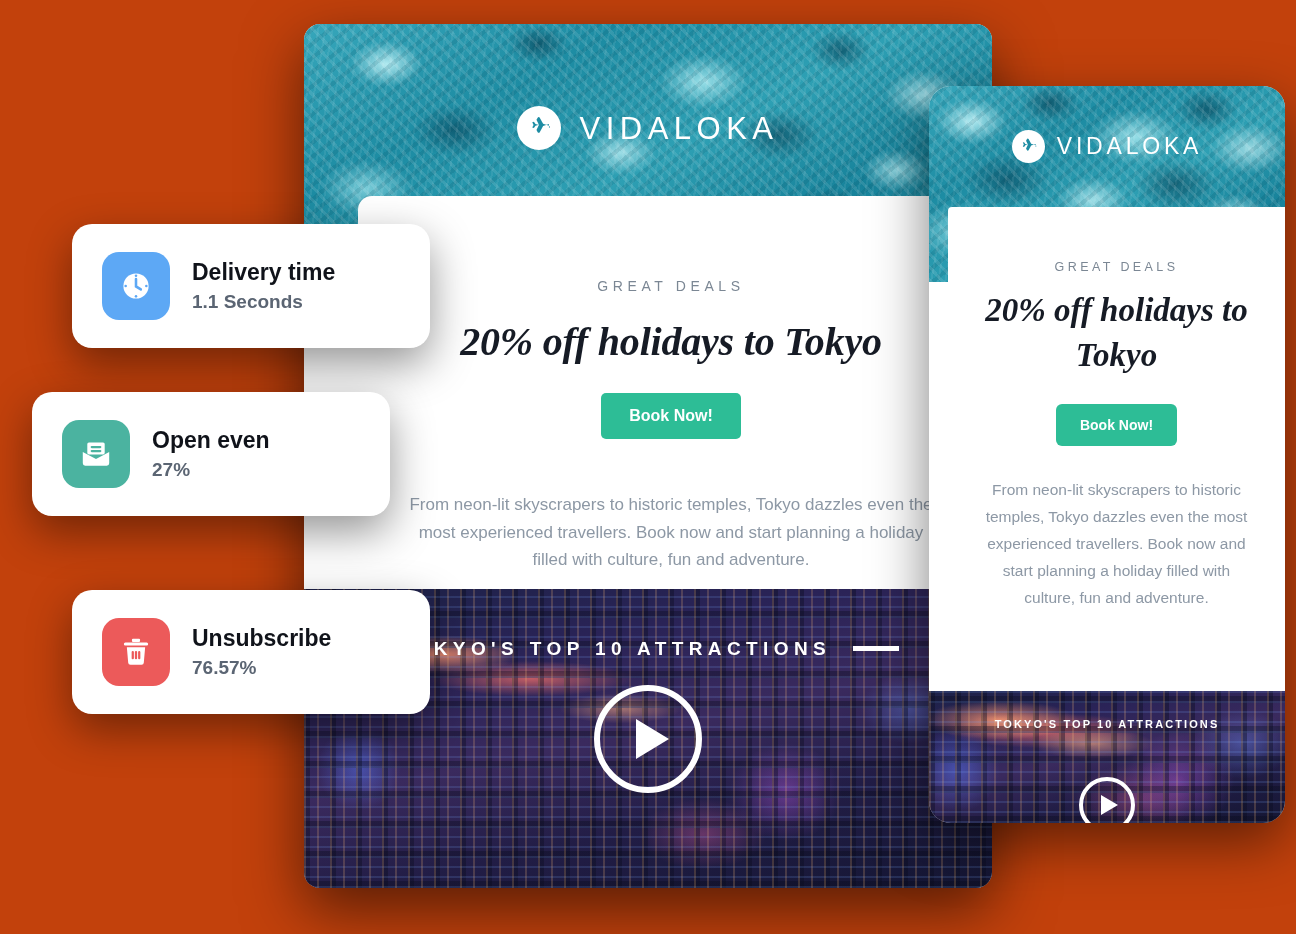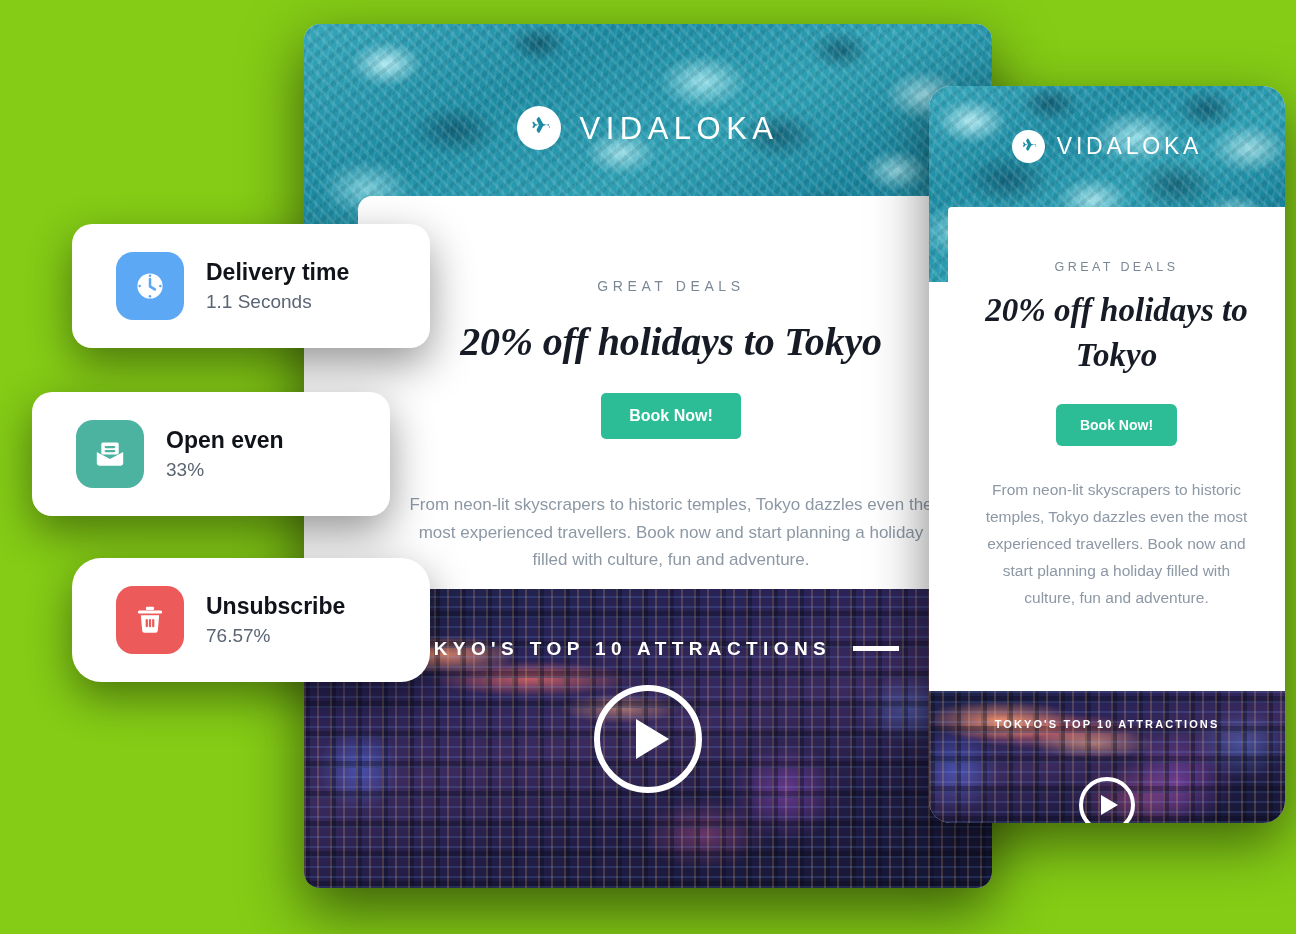--- a/index.html
+++ b/index.html
@@ -2,21 +2,21 @@
 <html><head>
 <meta charset="utf-8">
 <style>
   * { margin:0; padding:0; box-sizing:border-box; }
   html,body{
     width:1296px; height:934px;
     background:#000000;
     font-family:"Liberation Sans", sans-serif;
     overflow:hidden;
   }
-  .stage{ position:relative; width:1296px; height:934px; background:#84cc16; }
+  .stage{ position:relative; width:1296px; height:934px; background:#c2410c; }
 
   
   .water{
     position:absolute; inset:0;
     background-color:#2392a8;
     background-image:
       radial-gradient(ellipse 60px 38px at 12% 18%, rgba(190,238,246,.85), rgba(190,238,246,0) 60%),
       radial-gradient(ellipse 48px 30px at 34% 9%,  rgba(9,84,104,.55),  rgba(9,84,104,0) 62%),
       radial-gradient(ellipse 72px 44px at 58% 26%, rgba(178,235,244,.75), rgba(178,235,244,0) 62%),
       radial-gradient(ellipse 52px 34px at 78% 12%, rgba(14,97,117,.6),  rgba(14,97,117,0) 60%),
@@ -182,34 +182,34 @@
   }
   .m-play .play-tri{
     margin-left:4px;
     border-top:10px solid transparent; border-bottom:10px solid transparent;
     border-left:17px solid #fff;
   }
 
   
   .stat-card{
     position:absolute; background:#fff; border-radius:20px;
-    display:flex; align-items:center; gap:22px; padding:0 44px;
+    display:flex; align-items:center; gap:22px; padding:0 30px;
     box-shadow:0 16px 44px rgba(0,0,0,.42);
   }
   .stat-icon{
     width:68px; height:68px; border-radius:17px; flex:none;
     display:flex; align-items:center; justify-content:center;
   }
   .stat-icon svg{ width:36px; height:36px; display:block; }
   .stat-title{ color:#10131a; font-size:23px; font-weight:700; line-height:1.25; }
-  .stat-value{ color:#5b6573; font-size:19px; font-weight:400; line-height:1.35; margin-top:2px; }
+  .stat-value{ color:#5b6573; font-size:19px; font-weight:700; line-height:1.35; margin-top:2px; }
 
   #card-delivery{ left:72px; top:224px; width:358px; height:124px; }
   #card-open   { left:32px; top:392px; width:358px; height:124px; }
-  #card-unsub  { left:72px; top:558px; width:358px; height:124px;border-radius:29px; }
+  #card-unsub  { left:72px; top:590px; width:358px; height:124px; }
 </style>
 </head>
 <body>
 
 <div class="stage">
 
   <div class="desktop-panel">
 
     <div class="d-header">
       <div class="water"></div>
@@ -297,21 +297,21 @@
     <span class="stat-icon" style="background:#4bb3a0">
       <svg viewBox="0 0 24 24" aria-hidden="true">
         <rect x="6.2" y="4.3" width="11.6" height="8" rx="1.1" fill="#fff"></rect>
         <rect x="8.4" y="6.6" width="7.2" height="1.5" rx=".75" fill="#4bb3a0"></rect>
         <rect x="8.4" y="9.3" width="7.2" height="1.5" rx=".75" fill="#4bb3a0"></rect>
         <path d="M3.2 10.6 12 15.4l8.8-4.8v7.6a1.6 1.6 0 0 1-1.6 1.6H4.8a1.6 1.6 0 0 1-1.6-1.6z" fill="#fff"></path>
       </svg>
     </span>
     <span>
       <span class="stat-title" style="display:block">Open even</span>
-      <span class="stat-value" style="display:block">33%</span>
+      <span class="stat-value" style="display:block">27%</span>
     </span>
   </div>
 
   <div class="stat-card" id="card-unsub">
     <span class="stat-icon" style="background:#ec5a5a">
       <svg viewBox="0 0 24 24" aria-hidden="true">
         <rect x="9.3" y="3.2" width="5.4" height="2.1" rx=".7" fill="#fff"></rect>
         <rect x="3.9" y="5.6" width="16.2" height="2.1" rx="1" fill="#fff"></rect>
         <path d="M5.9 8.9h12.2l-.9 10.2a1.5 1.5 0 0 1-1.5 1.4H8.3a1.5 1.5 0 0 1-1.5-1.4z" fill="#fff"></path>
         <rect x="9.1" y="11.3" width="1.5" height="5.6" rx=".7" fill="#ec5a5a"></rect>

